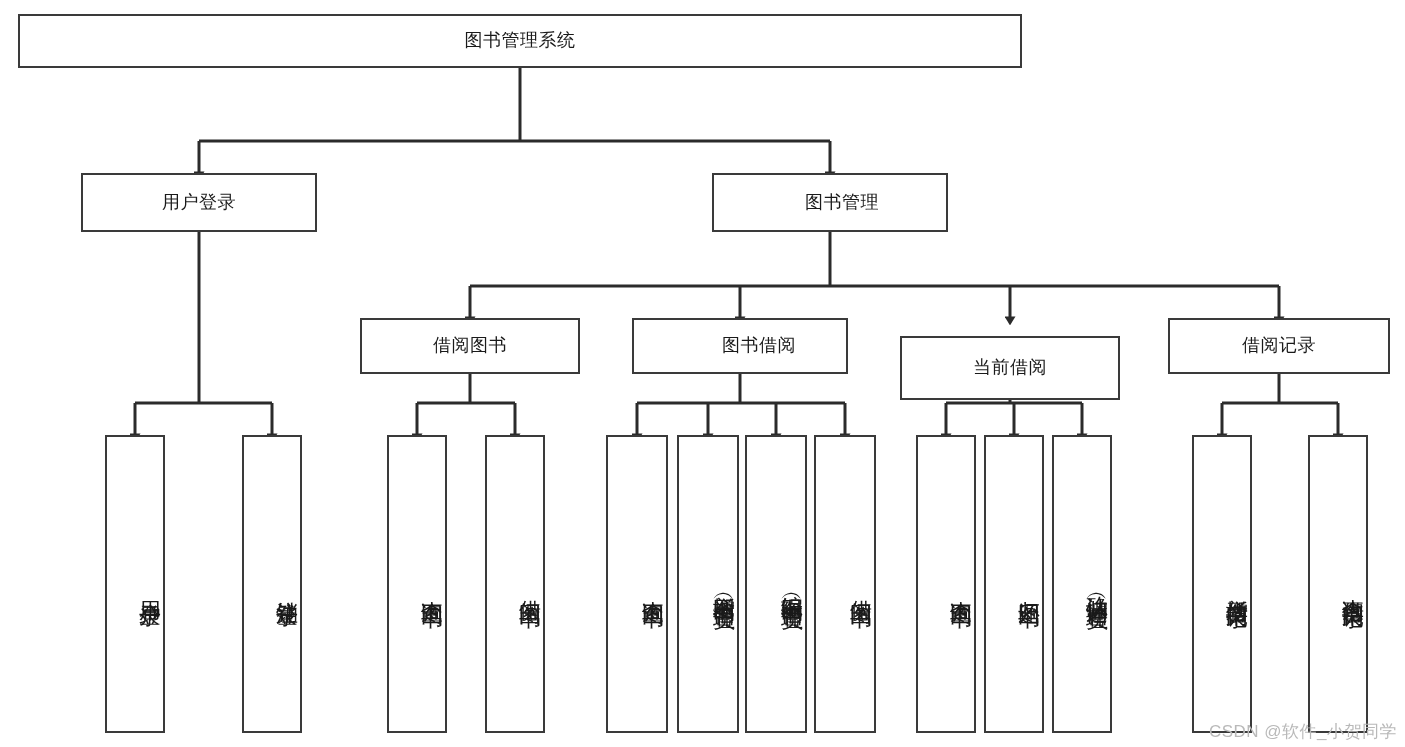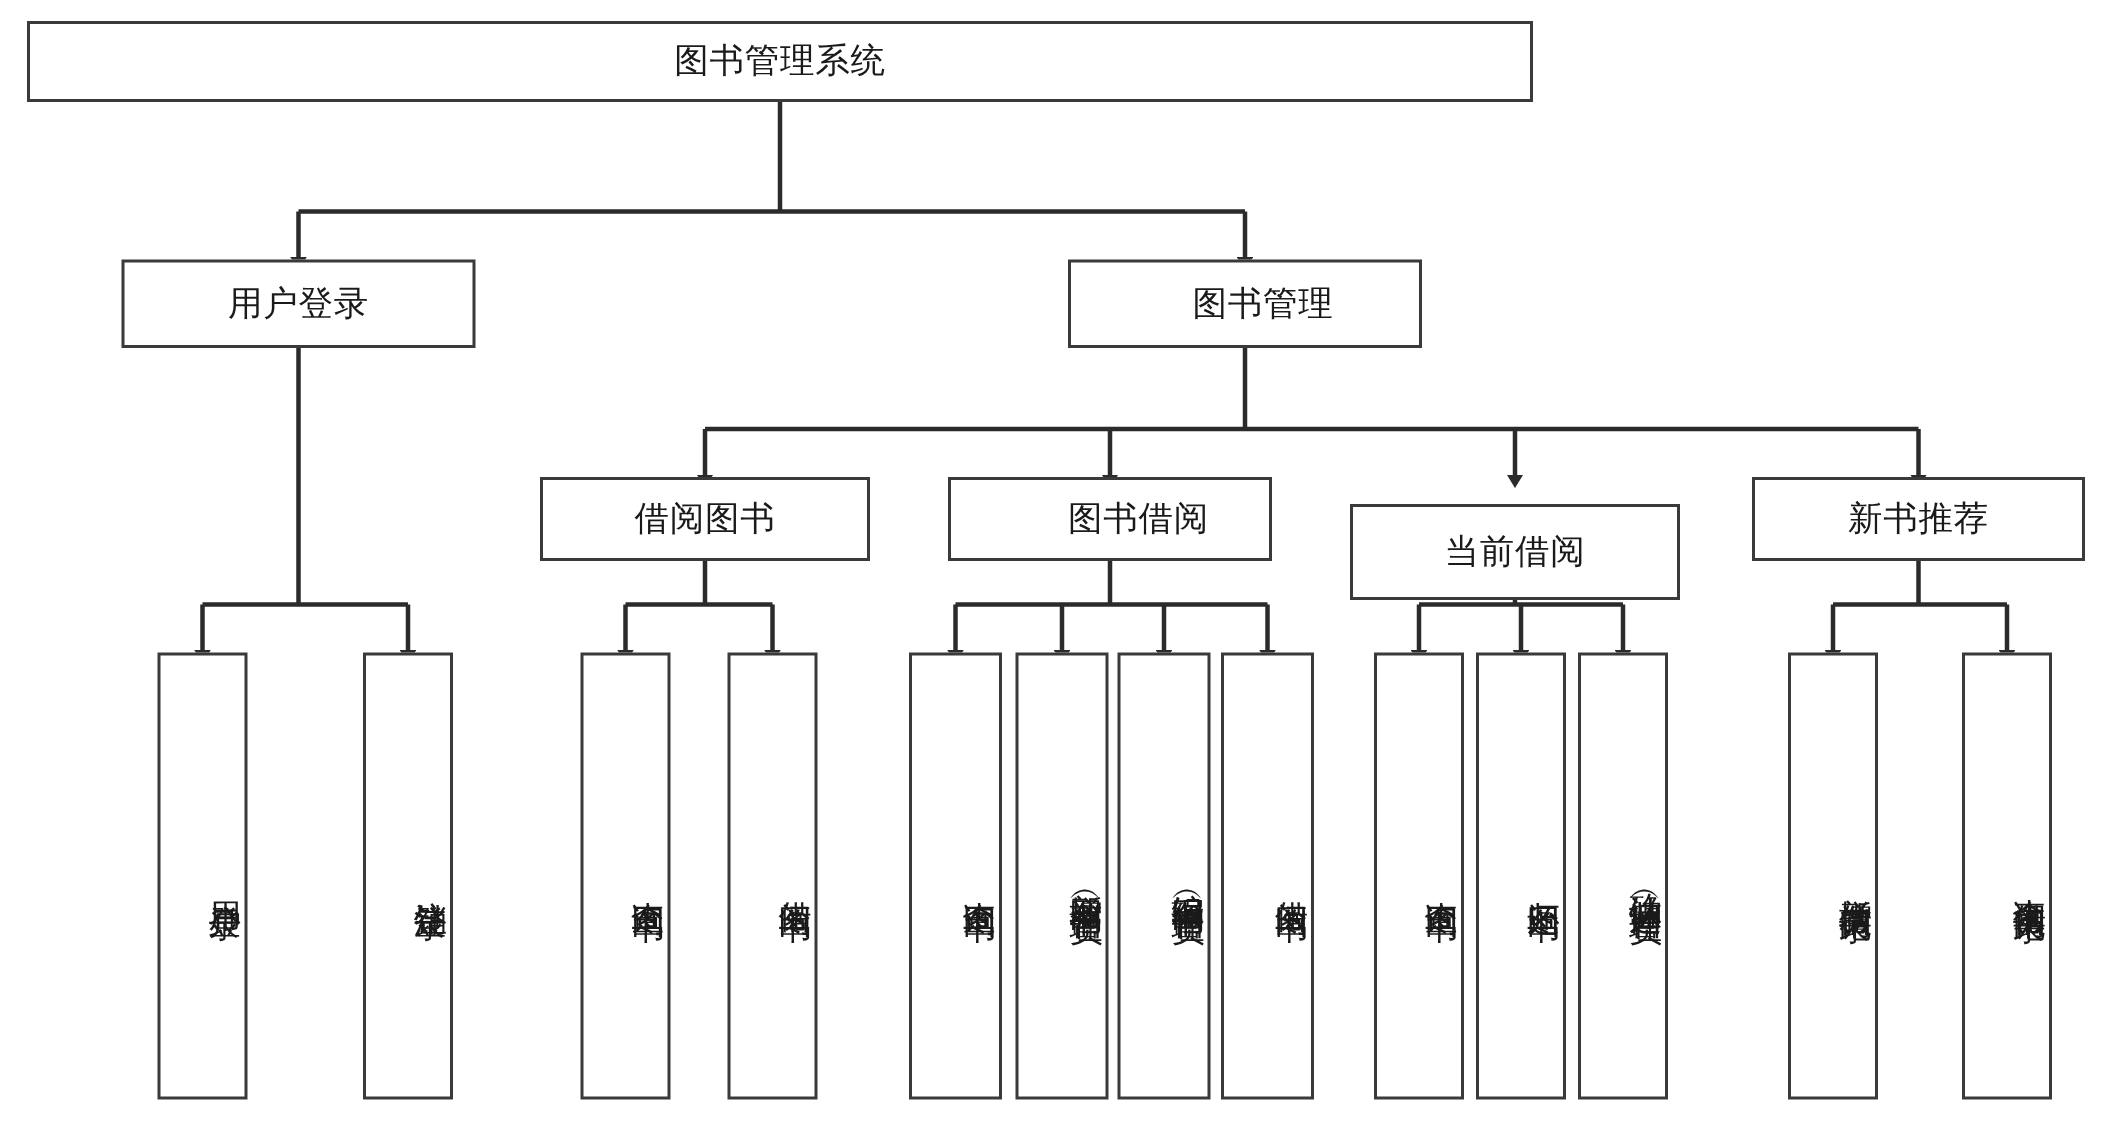--- a/index.html
+++ b/index.html
@@ -31,21 +31,21 @@
     background: #ffffff;
     border: 2.5px solid #3a3a3a;
     display: flex;
     align-items: center;
     justify-content: center;
     color: #1a1a1a;
     line-height: 1.18;
     text-align: center;
   }
   .node.horiz {
-    font-size: 23px;
+    font-size: 18px;
     letter-spacing: 0.5px;
   }
   .node.vert {
     writing-mode: vertical-rl;
     text-orientation: upright;
     font-size: 22px;
     letter-spacing: 2px;
     padding-top: 6px;
     align-items: flex-start;
     justify-content: center;
@@ -158,23 +158,24 @@
       <div class="node vert" style="left: 916px; top: 435px; width: 60px; height: 298px;">
         <span>查询图书</span>
       </div>
       <div class="node vert" style="left: 984px; top: 435px; width: 60px; height: 298px;">
         <span>归还图书</span>
       </div>
       <div class="node vert" style="left: 1052px; top: 435px; width: 60px; height: 298px;">
         <span>确认归还（管理员）</span>
       </div>
       <div class="node horiz" style="left: 1168px; top: 318px; width: 222px; height: 56px;">
-        <span>新书推荐</span>
+        <span>借阅记录</span>
       </div>
       <div class="node vert" style="left: 1192px; top: 435px; width: 60px; height: 298px;">
         <span>新增借阅记录</span>
       </div>
       <div class="node vert" style="left: 1308px; top: 435px; width: 60px; height: 298px;">
         <span>查询借阅记录</span>
       </div>
     </div>
 
+  <div id="watermark">CSDN @软件_小贺同学</div>
 </div>
 
 </body></html>

